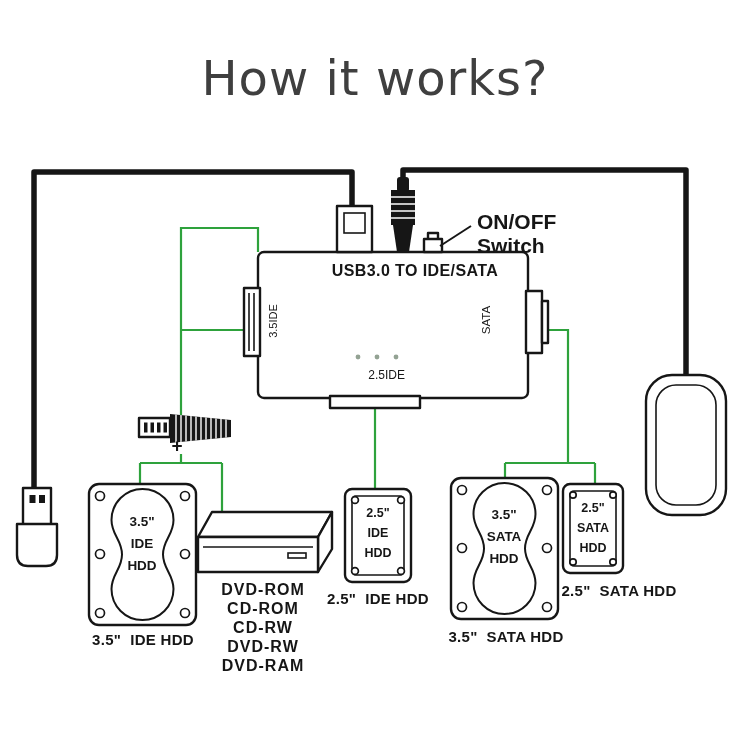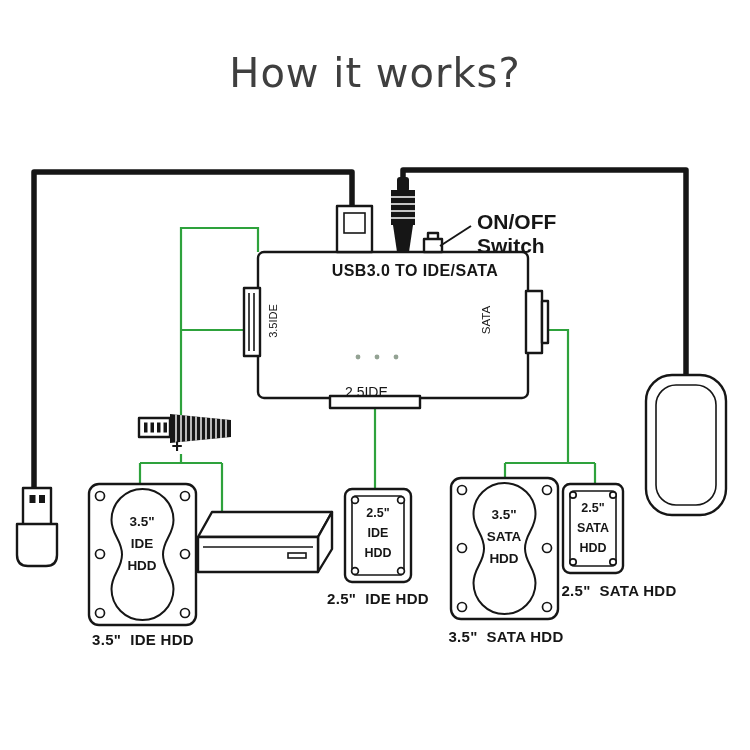--- a/index.html
+++ b/index.html
@@ -21,27 +21,27 @@
   .thin{fill:none;stroke:var(--line);stroke-width:1.6;}
   .solid{fill:var(--line);stroke:none;}
   .whiteline{stroke:#ffffff;stroke-width:1.4;fill:none;}
   .screw{fill:#fff;stroke:var(--line);stroke-width:1.7;}
   .led{fill:#93a293;stroke:none;}
   
   .lbl{position:absolute;color:#161616;}
   .title{
     left:0;top:50px;width:750px;text-align:center;
     font-family:"DejaVu Sans","Liberation Sans",sans-serif;
-    font-size:40px;letter-spacing:1px;color:var(--title-color);
+    font-size:48px;letter-spacing:1px;color:var(--title-color);
   }
   .adapter-title{left:258px;top:262px;width:314px;text-align:center;font-size:16px;font-weight:bold;letter-spacing:.4px;}
   .rot{transform:rotate(-90deg);}
   .port-ide{left:238px;top:315px;width:70px;text-align:center;font-size:11px;}
   .port-sata{left:456px;top:314px;width:60px;text-align:center;font-size:11.5px;}
-  .port-25ide{left:345px;top:384px;width:60px;text-align:left;font-size:14px;}
+  .port-25ide{left:345px;top:368px;width:60px;text-align:right;font-size:12px;}
   .switch-label{left:477px;top:210px;width:150px;font-size:21px;font-weight:bold;}
   .plus{left:167px;top:435px;width:20px;text-align:center;font-size:19px;font-weight:bold;}
   .stack{position:absolute;text-align:center;font-weight:bold;}
   .stack-35{width:100px;font-size:13.5px;line-height:22px;}
   .stack-25{font-size:12.5px;line-height:20px;}
   .st-hdd35ide{left:92px;top:511px;}
   .st-hdd35sata{left:454px;top:504px;}
   .st-hdd25ide{left:347px;top:503px;width:62px;}
   .st-hdd25sata{left:565px;top:498px;width:56px;}
   .caption{position:absolute;font-size:15px;font-weight:bold;letter-spacing:.3px;text-align:center;white-space:pre;}
@@ -206,20 +206,27 @@
   <div class="lbl switch-label">ON/OFF Switch</div>
   <div class="lbl plus">+</div>
 
   <div class="stack stack-35 st-hdd35ide">
     <div>3.5"</div>
     <div>IDE</div>
     <div>HDD</div>
   </div>
   <div class="caption cap-hdd35ide">3.5"  IDE HDD</div>
 
+  <div class="lbl dvd-list">
+    <div>DVD-ROM</div>
+    <div>CD-ROM</div>
+    <div>CD-RW</div>
+    <div>DVD-RW</div>
+    <div>DVD-RAM</div>
+  </div>
 
   <div class="stack stack-25 st-hdd25ide">
     <div>2.5"</div>
     <div>IDE</div>
     <div>HDD</div>
   </div>
   <div class="caption cap-hdd25ide">2.5"  IDE HDD</div>
 
   <div class="stack stack-35 st-hdd35sata">
     <div>3.5"</div>

